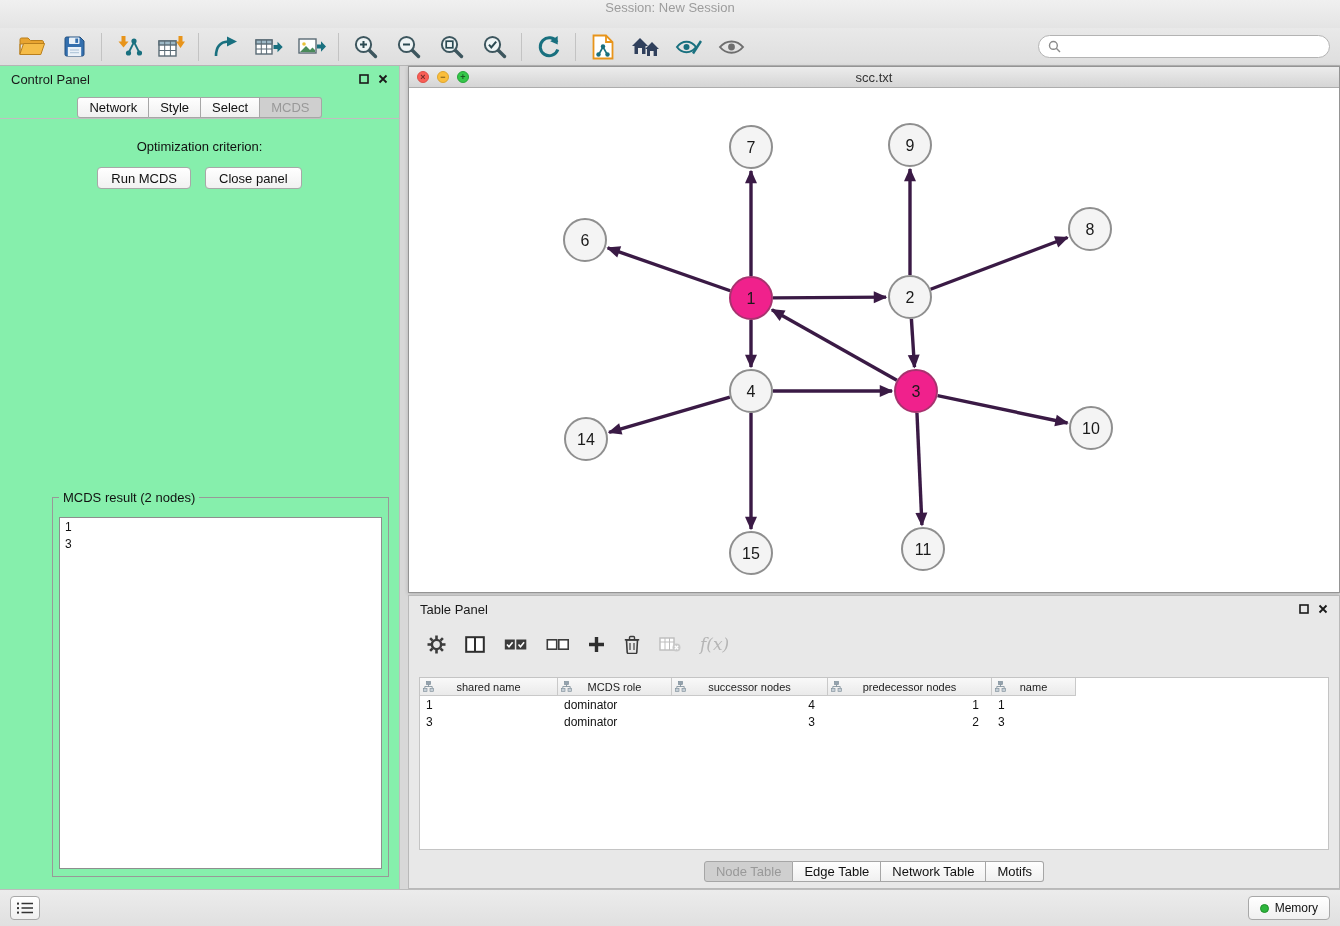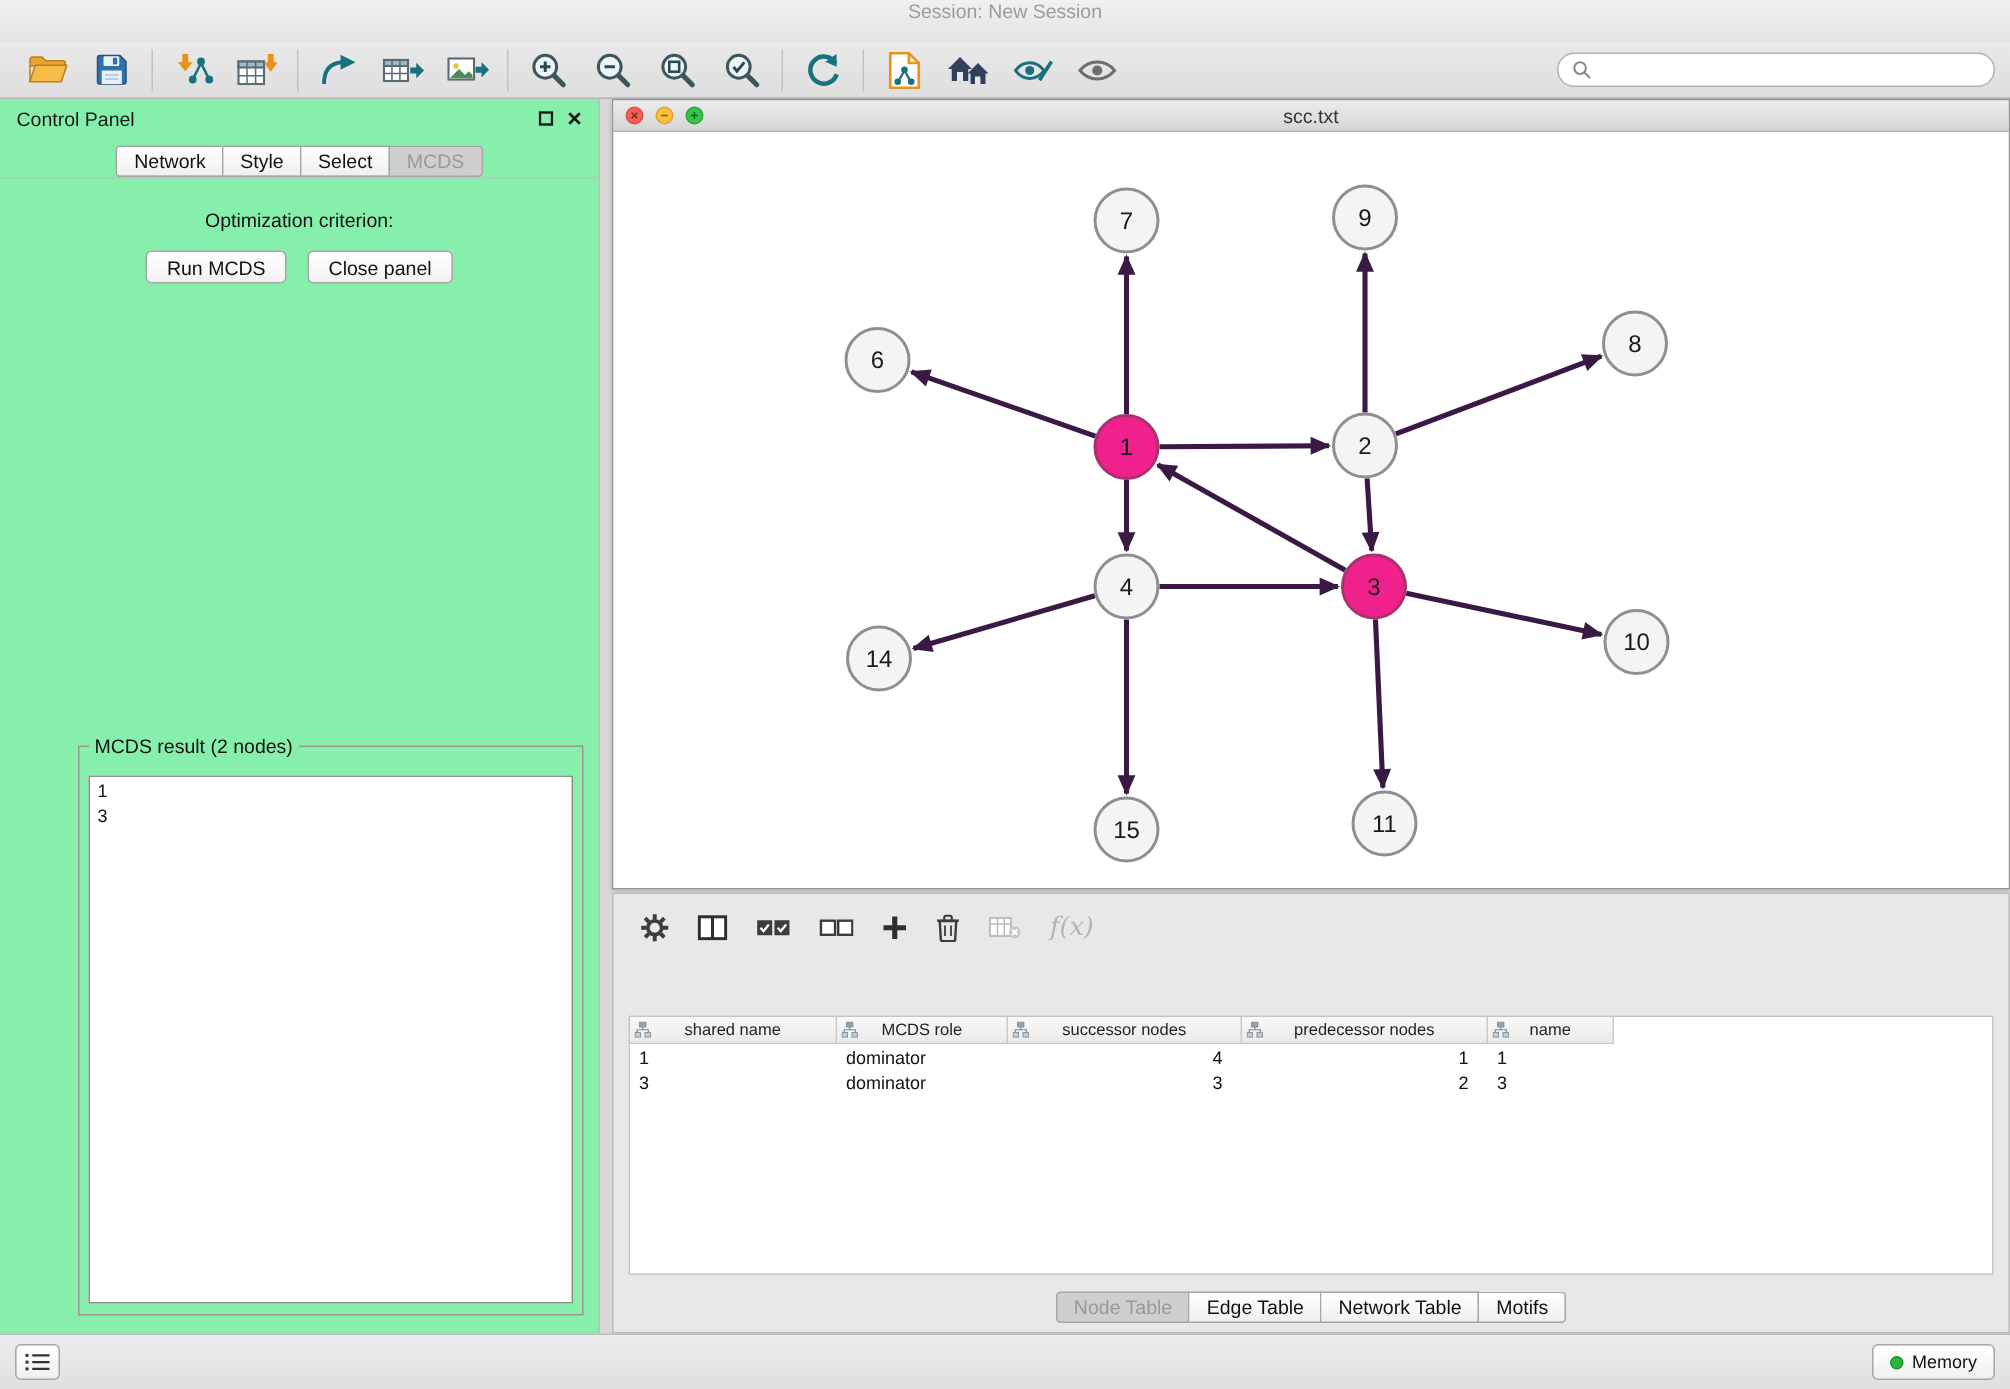--- a/index.html
+++ b/index.html
@@ -365,20 +365,35 @@
           </g>
           <g>
             <circle cx="514" cy="461" r="21" fill="#f4f4f4" stroke="#8f8f8f" stroke-width="2"></circle>
             <text x="514" y="461" dy="0.35em" text-anchor="middle" font-size="16" font-family="&quot;Liberation Sans&quot;, sans-serif" fill="#1a1a1a">11</text>
           </g>
         </svg>
     </div>
   </div>
 
   <div class="table-panel">
+    <div class="panel-header">
+      <span>Table Panel</span>
+      <span class="win-icons">
+        <span>
+            <svg width="10" height="10" viewBox="0 0 10 10">
+              <rect x="1" y="1" width="8" height="8" fill="none" stroke="#1a1a1a" stroke-width="1.6"></rect>
+            </svg>
+          </span>
+        <span>
+            <svg width="10" height="10" viewBox="0 0 10 10">
+              <path d="M1.5 1.5 L8.5 8.5 M8.5 1.5 L1.5 8.5" stroke="#1a1a1a" stroke-width="1.8"></path>
+            </svg>
+          </span>
+      </span>
+    </div>
     <div class="tp-toolbar">
       <button class="tp-tb">
         <svg width="19" height="19" viewBox="0 0 19 19">
             <g stroke="#3c3c3c" stroke-width="2.6">
               <line x1="9.5" y1="0.5" x2="9.5" y2="4"></line>
               <line x1="9.5" y1="15" x2="9.5" y2="18.5"></line>
               <line x1="0.5" y1="9.5" x2="4" y2="9.5"></line>
               <line x1="15" y1="9.5" x2="18.5" y2="9.5"></line>
               <line x1="3.1" y1="3.1" x2="5.6" y2="5.6"></line>
               <line x1="13.4" y1="13.4" x2="15.9" y2="15.9"></line>

